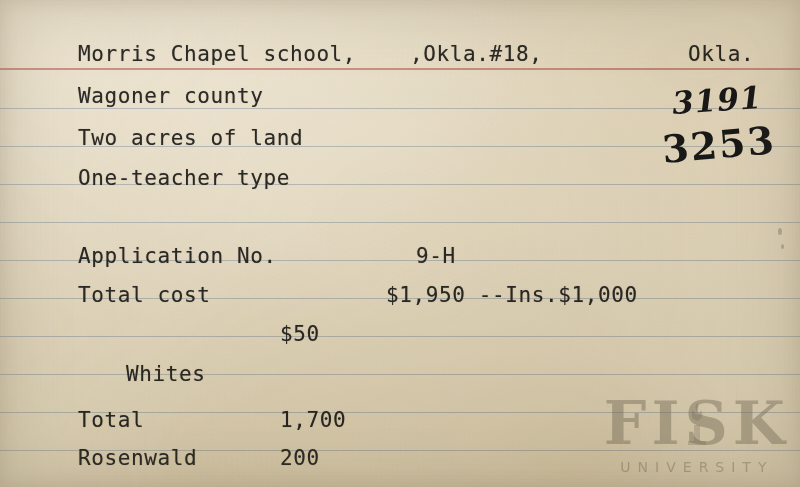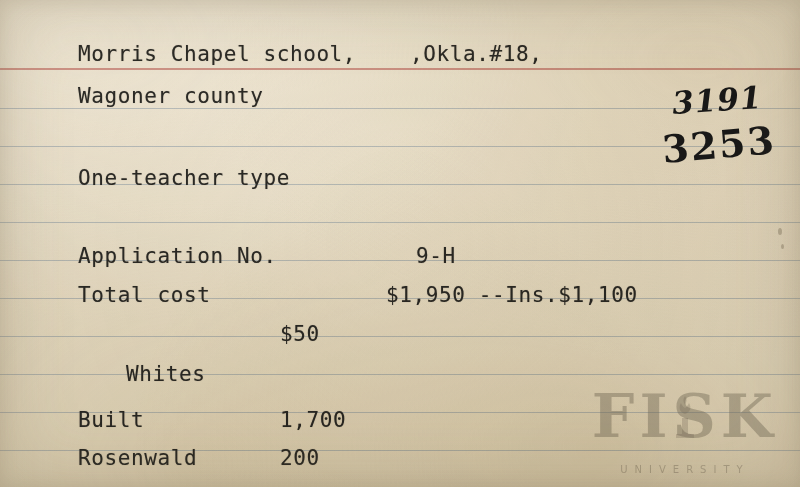--- a/index.html
+++ b/index.html
@@ -83,39 +83,39 @@
     top: 122px;
     font-size: 38px;
     letter-spacing: 2px;
     font-style: normal;
     transform: rotate(-5deg);
   }
 
   
   #watermark {
     position: absolute;
-    right: 22px;
+    right: 10px;
     bottom: 12px;
     text-align: center;
     color: rgba(120,112,96,0.42);
     pointer-events: none;
     user-select: none;
   }
   #watermark .wm-name {
     font-family: "DejaVu Serif", "Liberation Serif", serif;
     font-size: 60px;
     font-weight: 700;
     letter-spacing: 5px;
     line-height: 1;
   }
   #watermark .wm-sub {
     font-family: "DejaVu Sans", "Liberation Sans", sans-serif;
-    font-size: 10px;
+    font-size: 14px;
     letter-spacing: 7px;
-    margin-top: 18px;
+    margin-top: 6px;
   }
   #watermark .wm-torch {
     position: absolute;
     left: 50%;
     top: 8px;
     transform: translateX(-50%);
     opacity: 0.55;
   }
   
   .speck {
@@ -136,38 +136,40 @@
   <div class="rule" style="top:222px;"></div>
   <div class="rule" style="top:260px;"></div>
   <div class="rule" style="top:298px;"></div>
   <div class="rule" style="top:336px;"></div>
   <div class="rule" style="top:374px;"></div>
   <div class="rule" style="top:412px;"></div>
   <div class="rule" style="top:450px;"></div>
 
   <div class="line col-a" style="top:42px;">Morris Chapel school,</div>
   <div class="line" style="top:42px; left:398px;">,Okla.#18,</div>
+  <div class="line col-d" style="top:42px;">Okla.</div>
 
   <div class="line col-a" style="top:84px;">Wagoner county</div>
 
+  <div class="line col-a" style="top:126px;">Two acres of land</div>
 
   <div class="line col-a" style="top:166px;">One-teacher type</div>
 
 
   <div class="line col-a" style="top:244px;">Application No.</div>
   <div class="line" style="top:244px; left:404px;">9-H</div>
 
   <div class="line col-a" style="top:283px;">Total cost</div>
-  <div class="line col-c" style="top:283px;">$1,950 --Ins.$1,100</div>
+  <div class="line col-c" style="top:283px;">$1,950 --Ins.$1,000</div>
 
   <div class="line col-b" style="top:322px;">$50</div>
 
   <div class="line col-a" style="top:362px;margin-left:48px;">Whites</div>
 
-  <div class="line col-a" style="top:408px;">Built</div>
+  <div class="line col-a" style="top:408px;">Total</div>
   <div class="line col-b" style="top:408px;">1,700</div>
 
   <div class="line col-a" style="top:446px;">Rosenwald</div>
   <div class="line col-b" style="top:446px;">200</div>
 
   <div class="hand" id="hand-3191">3191</div>
   <div class="hand" id="hand-3253">3253</div>
 
   <div class="speck" style="left:778px; top:228px; width:4px; height:7px;"></div>
   <div class="speck" style="left:781px; top:244px; width:3px; height:5px;"></div>

